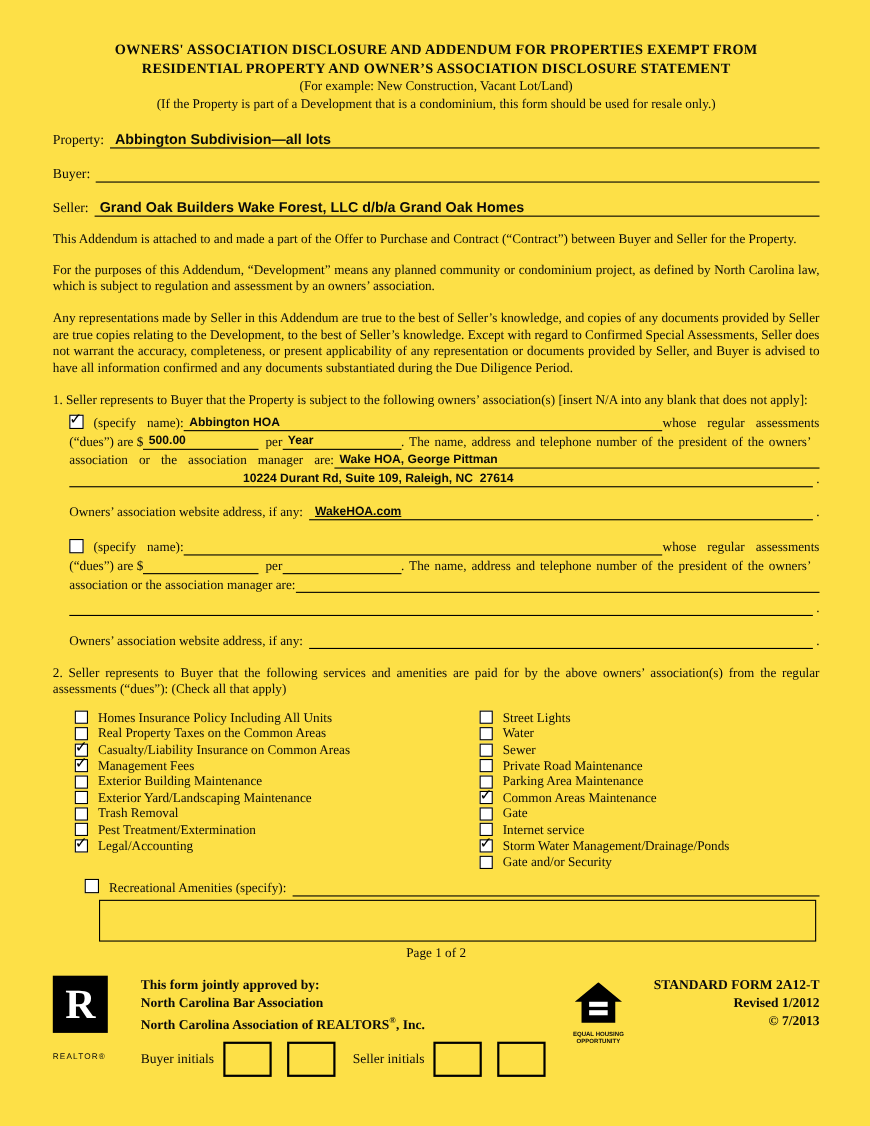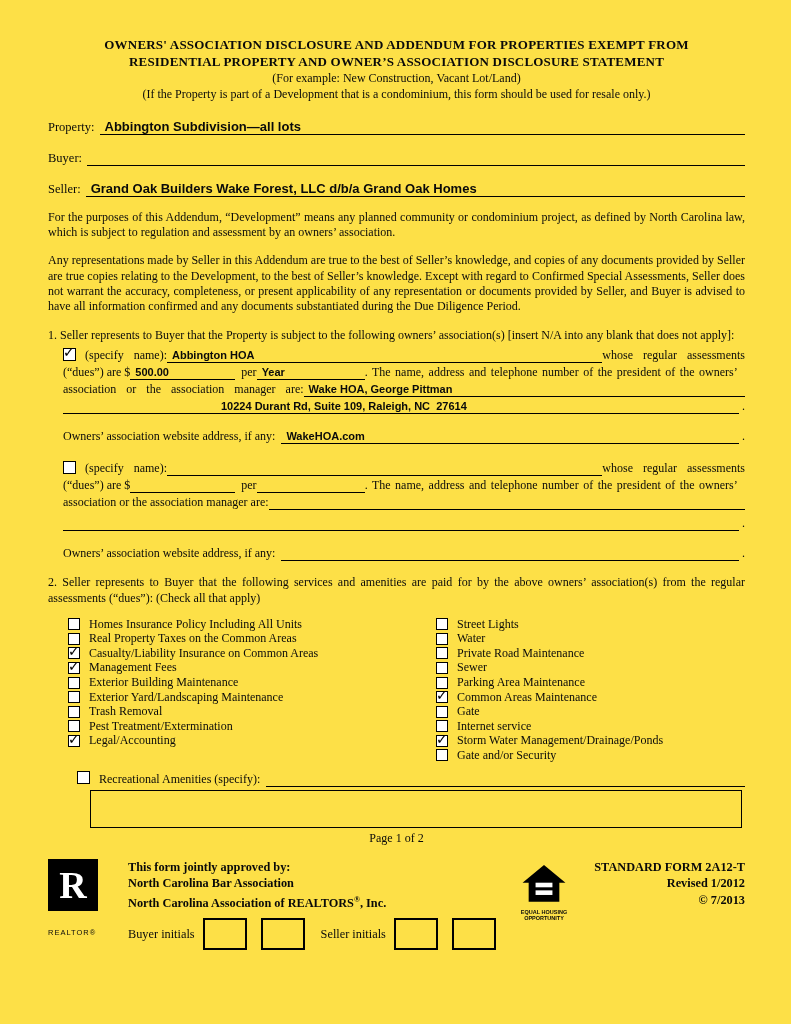--- a/index.html
+++ b/index.html
@@ -89,20 +89,21 @@
       </span>
   </div>
 
   <div class="frow">
     <span class="lbl">Seller:</span>
     <span class="blank">
         <span class="fill fill-lg">Grand Oak Builders Wake Forest, LLC d/b/a Grand Oak Homes</span>
       </span>
   </div>
 
+  <p class="para">This Addendum is attached to and made a part of the Offer to Purchase and Contract (“Contract”) between Buyer and Seller for the Property.</p>
   <p class="para">For the purposes of this Addendum, “Development” means any planned community or condominium project, as defined by North Carolina law, which is subject to regulation and assessment by an owners’ association.</p>
   <p class="para">Any representations made by Seller in this Addendum are true to the best of Seller’s knowledge, and copies of any documents provided by Seller are true copies relating to the Development, to the best of Seller’s knowledge.  Except with regard to Confirmed Special Assessments, Seller does not warrant the accuracy, completeness, or present applicability of any representation or documents provided by Seller, and Buyer is advised to have all information confirmed and any documents substantiated during the Due Diligence Period.</p>
 
   <div class="sec-intro">1.  Seller represents to Buyer that the Property is subject to the following owners’ association(s) [insert N/A into any blank that does not apply]:</div>
 
   <div class="assoc">
     <div class="aline">
       <span class="cb checked"></span>
       <span class="nowrap ws">(specify name):</span>
       <span class="blank">
@@ -130,21 +131,21 @@
     <div class="aline">
       <span class="blank">
           <span class="fill fill-sm indent-fill">10224 Durant Rd, Suite 109, Raleigh, NC  27614</span>
         </span>
       <span class="tail-dot">.</span>
     </div>
   </div>
 
   <div class="aline website" style="font-size:12px;">
     <span class="nowrap">Owners’ association website address, if any:</span>
-    <span class="blank" style="margin-left:6px;">
+    <span class="blank" style="margin-left:6px;text-decoration:underline;">
         <span class="fill fill-sm">WakeHOA.com</span>
       </span>
     <span class="tail-dot">.</span>
   </div>
 
   <div class="assoc" style="margin-top:15px;">
     <div class="aline">
       <span class="cb"></span>
       <span class="nowrap ws">(specify name):</span>
       <span class="blank">
@@ -230,25 +231,25 @@
       <div class="citem">
           <span class="cb"></span>
           <span>Street Lights</span>
         </div>
       <div class="citem">
           <span class="cb"></span>
           <span>Water</span>
         </div>
       <div class="citem">
           <span class="cb"></span>
+          <span>Sewer</span>
+        </div>
+      <div class="citem">
+          <span class="cb"></span>
           <span>Private Road Maintenance</span>
-        </div>
-      <div class="citem">
-          <span class="cb"></span>
-          <span>Sewer</span>
         </div>
       <div class="citem">
           <span class="cb"></span>
           <span>Parking Area Maintenance</span>
         </div>
       <div class="citem">
           <span class="cb checked"></span>
           <span>Common Areas Maintenance</span>
         </div>
       <div class="citem">

